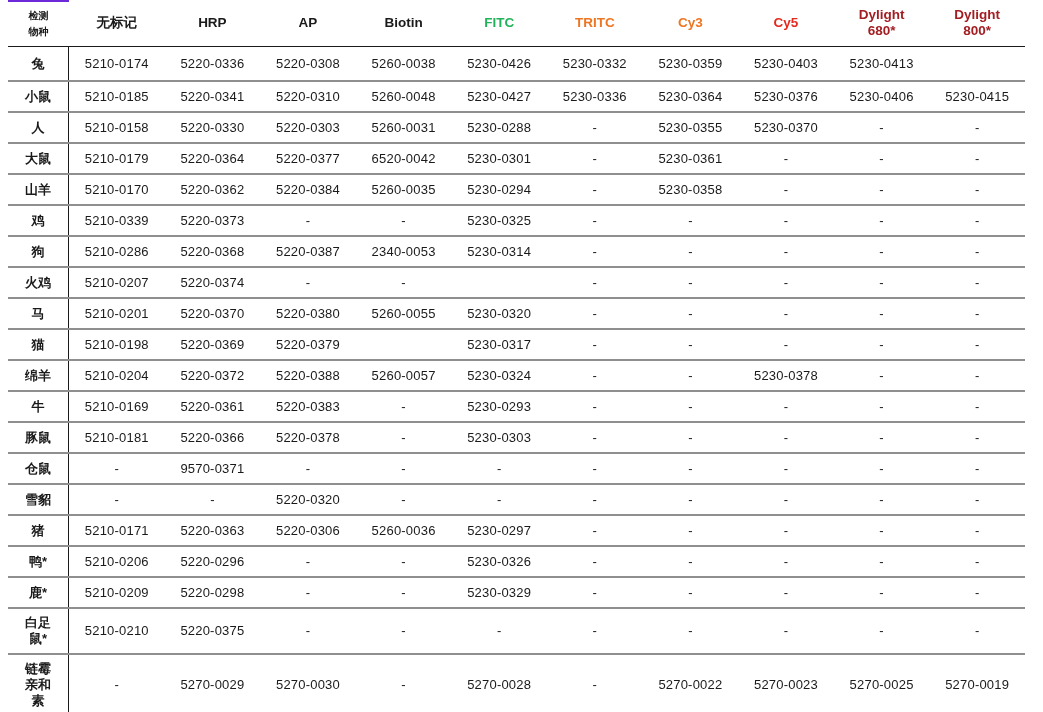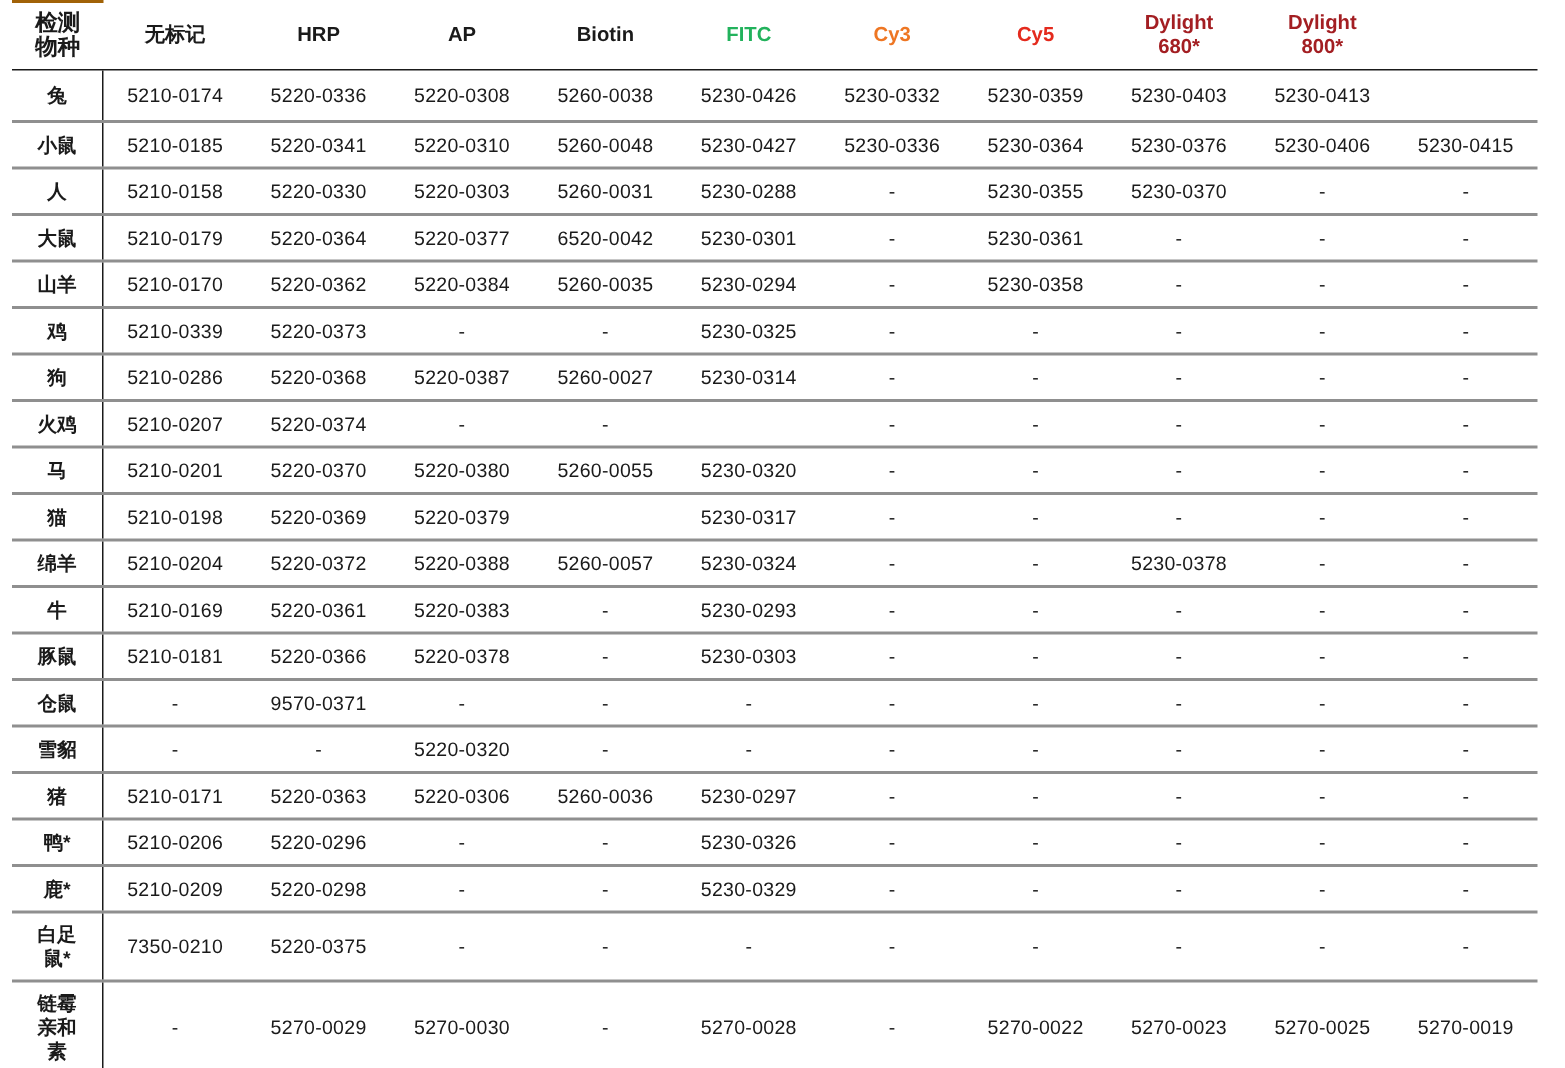--- a/index.html
+++ b/index.html
@@ -39,23 +39,23 @@
     white-space: pre-line;
     line-height: 16px;
     padding: 6px 2px;
     box-sizing: border-box;
   }
   .header-cell {
     font-weight: bold;
     font-size: 13.5px;
   }
   .header-species {
-    border-top: 2px solid #a16207;
+    border-top: 2px solid #6d28d9;
     font-weight: bold;
-    font-size: 15px;
+    font-size: 10px;
   }
   .table-body {
     border-bottom: 2px solid #1a1a1a;
   }
   .table-body .row {
     min-height: 29px;
   }
   .table-body .row:first-child {
     min-height: 33px;
   }
@@ -80,20 +80,21 @@
 
     <div class="header-row">
       <div class="cell header-species">检测
 物种</div>
 
     <div class="cell header-cell" style="color: rgb(26, 26, 26);">无标记</div>
         <div class="cell header-cell" style="color: rgb(26, 26, 26);">HRP</div>
         <div class="cell header-cell" style="color: rgb(26, 26, 26);">AP</div>
         <div class="cell header-cell" style="color: rgb(26, 26, 26);">Biotin</div>
         <div class="cell header-cell" style="color: rgb(34, 178, 92);">FITC</div>
+        <div class="cell header-cell" style="color: rgb(238, 118, 35);">TRITC</div>
         <div class="cell header-cell" style="color: rgb(238, 118, 35);">Cy3</div>
         <div class="cell header-cell" style="color: rgb(228, 42, 29); text-align: center;">Cy5</div>
         <div class="cell header-cell" style="color: rgb(163, 30, 34);">Dylight
 680*</div>
         <div class="cell header-cell" style="color: rgb(163, 30, 34);">Dylight
 800*</div>
       </div>
 
     <div class="table-body">
 
@@ -172,21 +173,21 @@
           <div class="cell data-cell">-</div>
           <div class="cell data-cell">-</div>
           <div class="cell data-cell">-</div>
           <div class="cell data-cell">-</div>
         </div>
         <div class="row">
           <div class="cell species-cell">狗</div>
           <div class="cell data-cell">5210-0286</div>
           <div class="cell data-cell">5220-0368</div>
           <div class="cell data-cell">5220-0387</div>
-          <div class="cell data-cell">5260-0027</div>
+          <div class="cell data-cell">2340-0053</div>
           <div class="cell data-cell">5230-0314</div>
           <div class="cell data-cell">-</div>
           <div class="cell data-cell">-</div>
           <div class="cell data-cell">-</div>
           <div class="cell data-cell">-</div>
           <div class="cell data-cell">-</div>
         </div>
         <div class="row">
           <div class="cell species-cell">火鸡</div>
           <div class="cell data-cell">5210-0207</div>
@@ -326,21 +327,21 @@
           <div class="cell data-cell">5230-0329</div>
           <div class="cell data-cell">-</div>
           <div class="cell data-cell">-</div>
           <div class="cell data-cell">-</div>
           <div class="cell data-cell">-</div>
           <div class="cell data-cell">-</div>
         </div>
         <div class="row">
           <div class="cell species-cell">白足
 鼠*</div>
-          <div class="cell data-cell">7350-0210</div>
+          <div class="cell data-cell">5210-0210</div>
           <div class="cell data-cell">5220-0375</div>
           <div class="cell data-cell">-</div>
           <div class="cell data-cell">-</div>
           <div class="cell data-cell">-</div>
           <div class="cell data-cell">-</div>
           <div class="cell data-cell">-</div>
           <div class="cell data-cell">-</div>
           <div class="cell data-cell">-</div>
           <div class="cell data-cell">-</div>
         </div>

